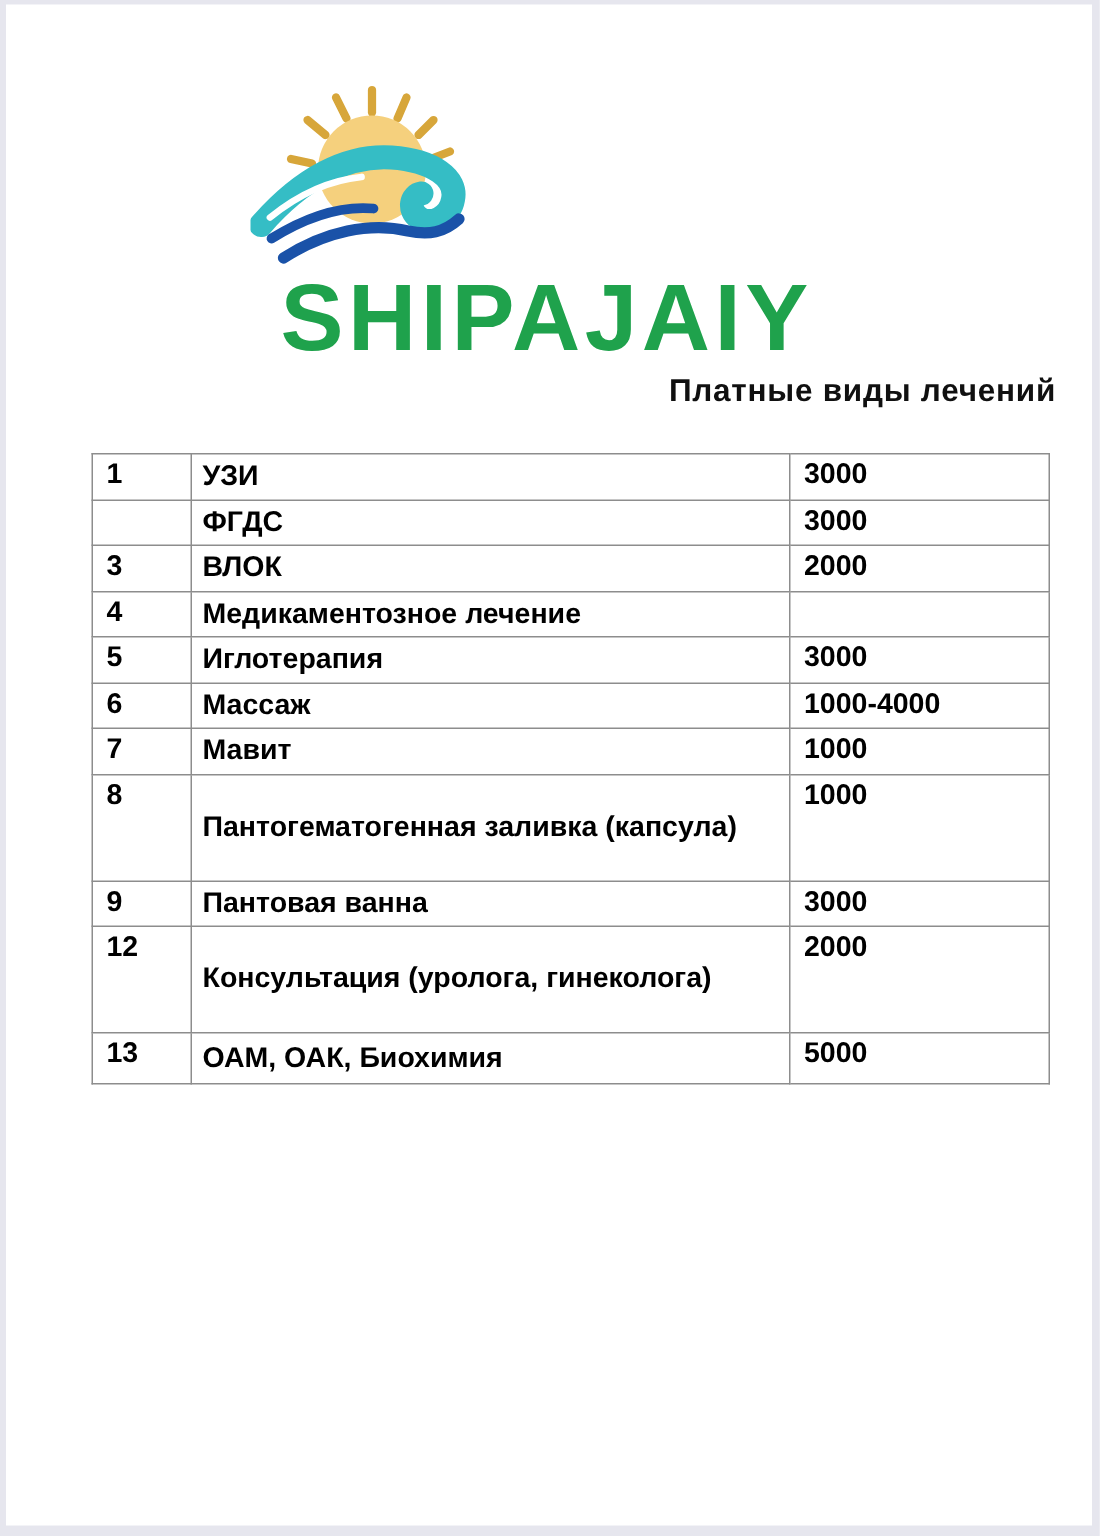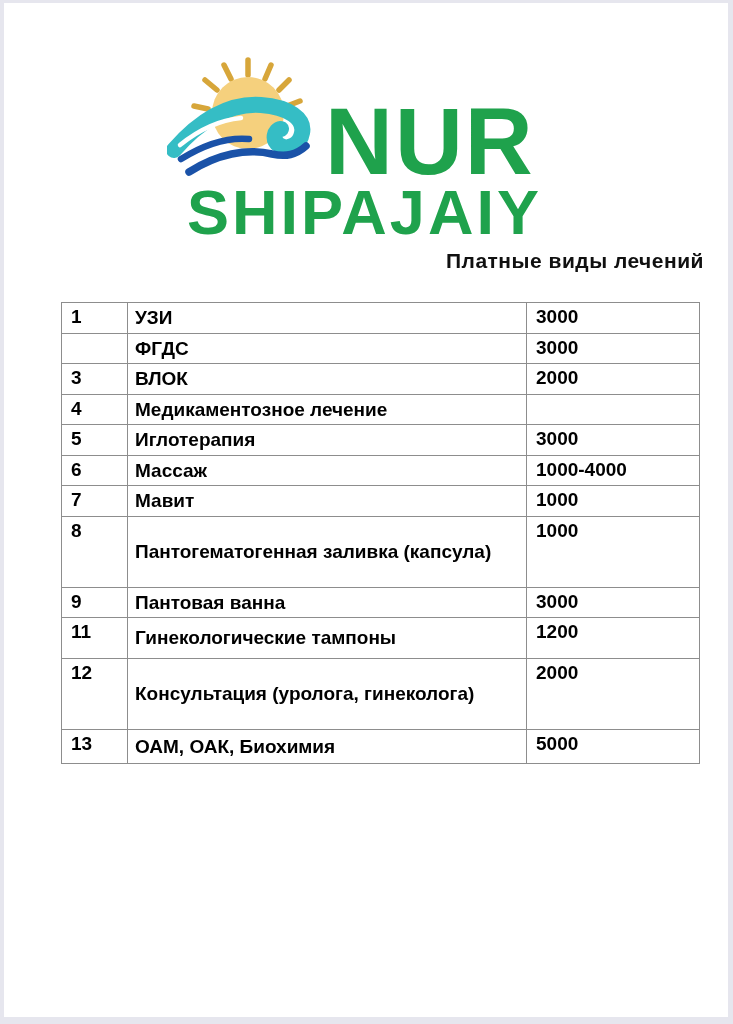--- a/index.html
+++ b/index.html
@@ -59,21 +59,20 @@
         <line x1="122" y1="27" x2="112" y2="37"></line>
         <line x1="133" y1="48" x2="120" y2="53"></line>
       </g>
       <circle cx="81" cy="60" r="36" fill="#F5D07D"></circle>
       <path d="M7,97 C34,66 64,50 94,52 C122,54 138,66 135,80 C133,92 120,98 112,92 C105,87 107,77 114,76" fill="none" stroke="#35BDC5" stroke-width="16" stroke-linecap="round"></path>
       <path d="M13,92 C34,75 54,67 74,65" fill="none" stroke="#ffffff" stroke-width="4.5" stroke-linecap="round"></path>
       <path d="M14,106 C38,91 60,84 82,86" fill="none" stroke="#1A52A8" stroke-width="6.5" stroke-linecap="round"></path>
       <path d="M22,119 C50,101 80,95 105,101 C119,104 129,102 139,93" fill="none" stroke="#1A52A8" stroke-width="7.5" stroke-linecap="round"></path>
     </svg>
 
-    <div class="logo-nur">NUR</div>
     <div class="logo-ship">SHIPAJAIY</div>
 
     <div class="doc-title">Платные виды лечений</div>
 
     <table class="price">
       <tbody id="price-rows">
           <tr style="height: 31px;">
             <td class="num">1</td>
             <td class="name">УЗИ</td>
             <td class="price-cell">3000</td>
@@ -111,25 +110,20 @@
           <tr style="height: 71px;">
             <td class="num">8</td>
             <td class="name">Пантогематогенная заливка (капсула)</td>
             <td class="price-cell">1000</td>
           </tr>
           <tr style="height: 29px;">
             <td class="num">9</td>
             <td class="name">Пантовая ванна</td>
             <td class="price-cell">3000</td>
           </tr>
-          <tr style="height: 41px;">
-            <td class="num">11</td>
-            <td class="name">Гинекологические тампоны</td>
-            <td class="price-cell">1200</td>
-          </tr>
           <tr style="height: 71px; margin-top: 40px;">
             <td class="num">12</td>
             <td class="name">Консультация (уролога, гинеколога)</td>
             <td class="price-cell">2000</td>
           </tr>
           <tr style="height: 34px;">
             <td class="num">13</td>
             <td class="name">ОАМ, ОАК, Биохимия</td>
             <td class="price-cell">5000</td>
           </tr>

